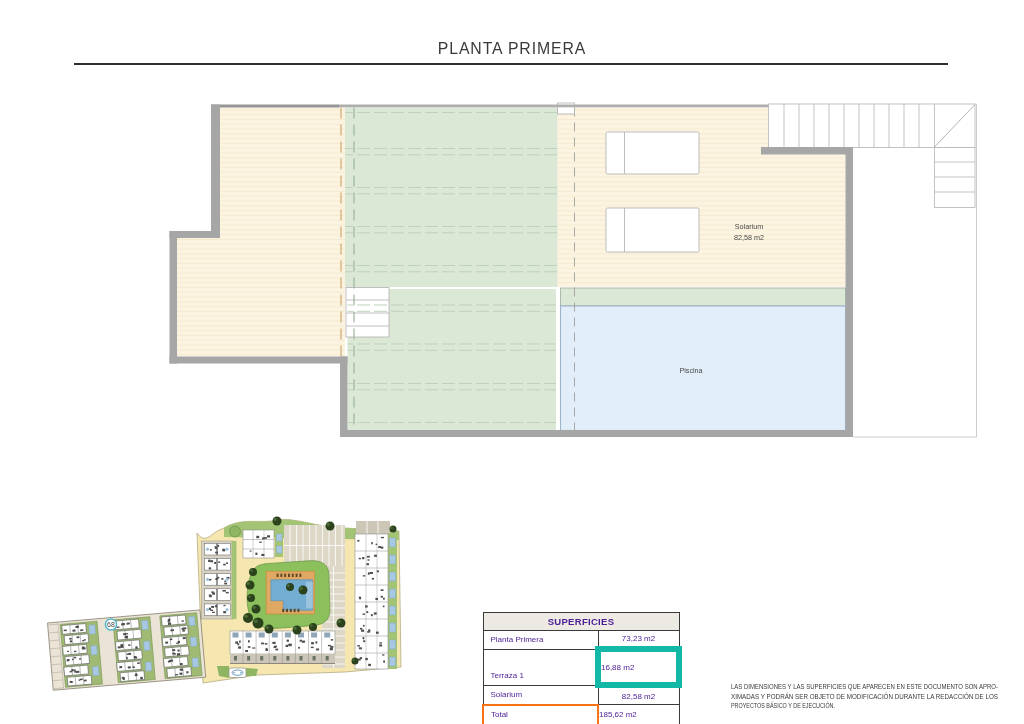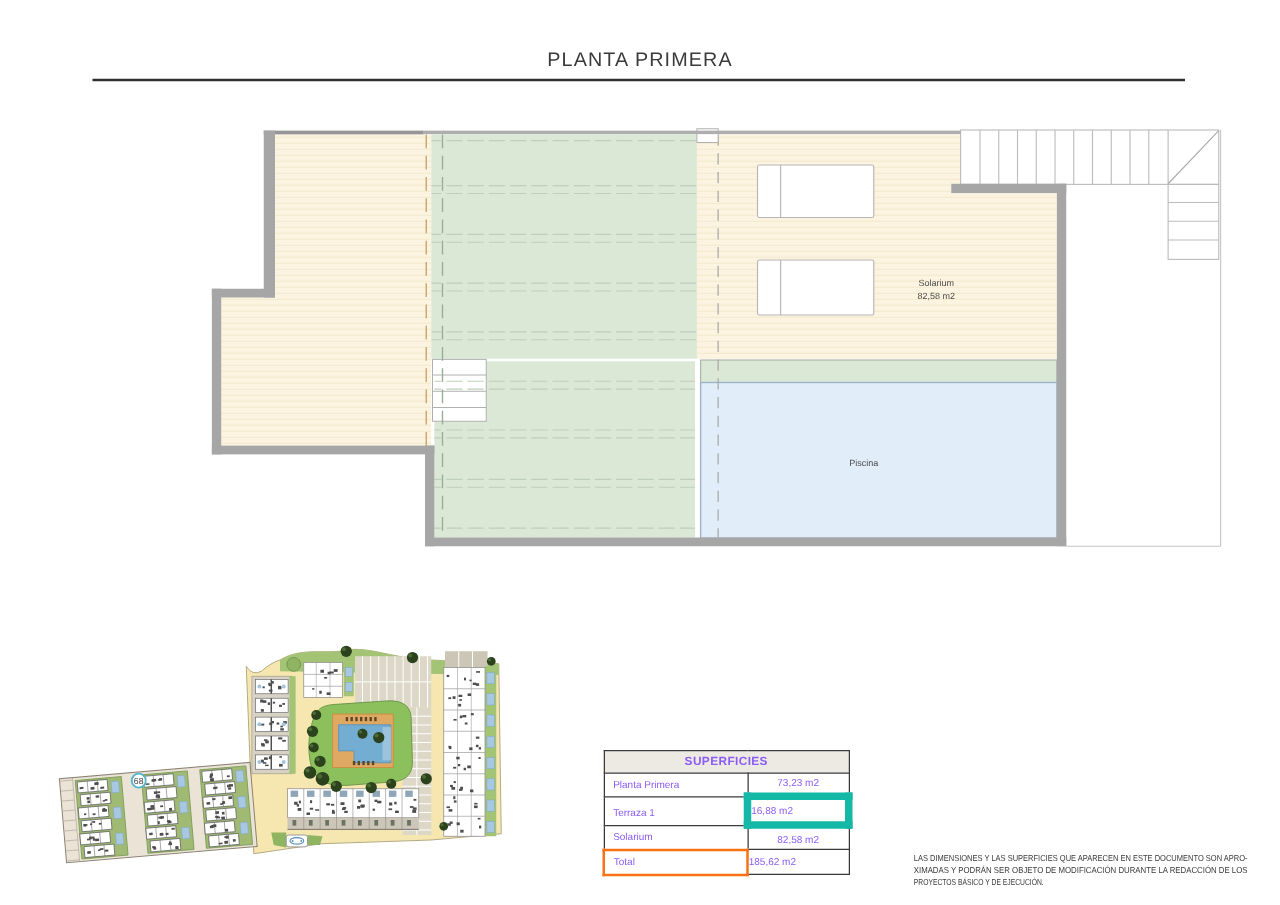--- a/index.html
+++ b/index.html
@@ -637,31 +637,31 @@
     <rect x="181.6" y="683.0" width="2.2" height="2.1" fill="#4e4e4e"></rect>
   </g>
 
   <g>
     <circle cx="111" cy="624.5" r="5.6" fill="#ffffff" stroke="#54b7cc" stroke-width="1.5"></circle>
     <text x="111" y="627.3" font-size="7" fill="#3f3f3f" text-anchor="middle">68</text>
   </g>
 </svg>
 
 <div class="abs" style="left:482px;top:600px;width:248px;">
-  <table style="border-collapse:collapse;width:200px;font-family:'Liberation Sans';color:#8b5cf6;">
+  <table style="border-collapse:collapse;width:200px;font-family:'Liberation Sans';color:#4c1d95;margin-top:12px;">
     <tbody>
         <tr>
           <td colspan="2" style="border:1.6px solid #3a3a3a;background:#edeae3;text-align:center;font-size:9.5px;font-weight:bold;letter-spacing:0.3px;height:16.5px;padding:0;">SUPERFICIES</td>
         </tr>
     <tr>
       <td style="border:1px solid #3a3a3a;width:107px;font-size:8px;padding:0 0 0 7px;height:18px;">Planta Primera</td>
       <td style="border:1px solid #3a3a3a;font-size:8px;text-align:center;padding:0;">73,23 m2</td>
     </tr>
     <tr>
-      <td style="border:1px solid #3a3a3a;font-size:8px;padding:4px 0 0 7px;height:18px;">Terraza 1</td>
+      <td style="border:1px solid #3a3a3a;font-size:8px;padding:17px 0 0 7px;height:18px;">Terraza 1</td>
       <td style="border:6px solid #14b8a6;font-size:8px;padding:0;">16,88 m2</td>
     </tr>
     <tr>
       <td style="border:1px solid #3a3a3a;font-size:8px;padding:0 0 0 7px;height:18px;">Solarium</td>
       <td style="border:1px solid #3a3a3a;font-size:8px;text-align:center;padding:0;">82,58 m2</td>
     </tr>
     <tr>
       <td style="border:2px solid #f97316;font-size:8px;padding:0 0 0 7px;height:18px;">Total</td>
       <td style="border:1px solid #3a3a3a;font-size:8px;text-align:left;padding:0;">185,62 m2</td>
     </tr>

